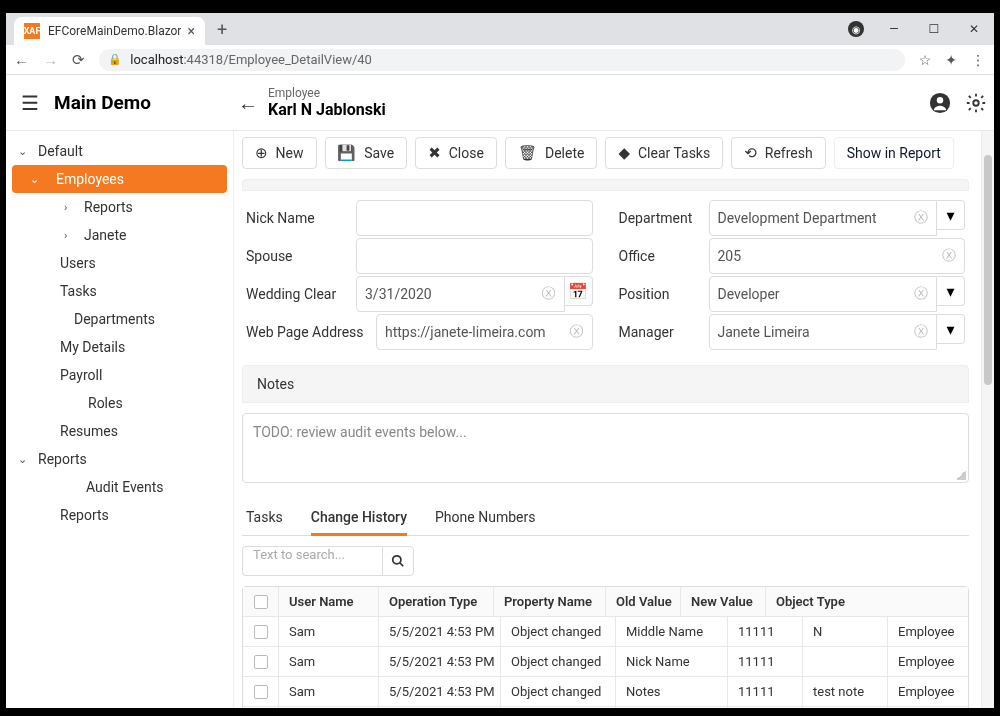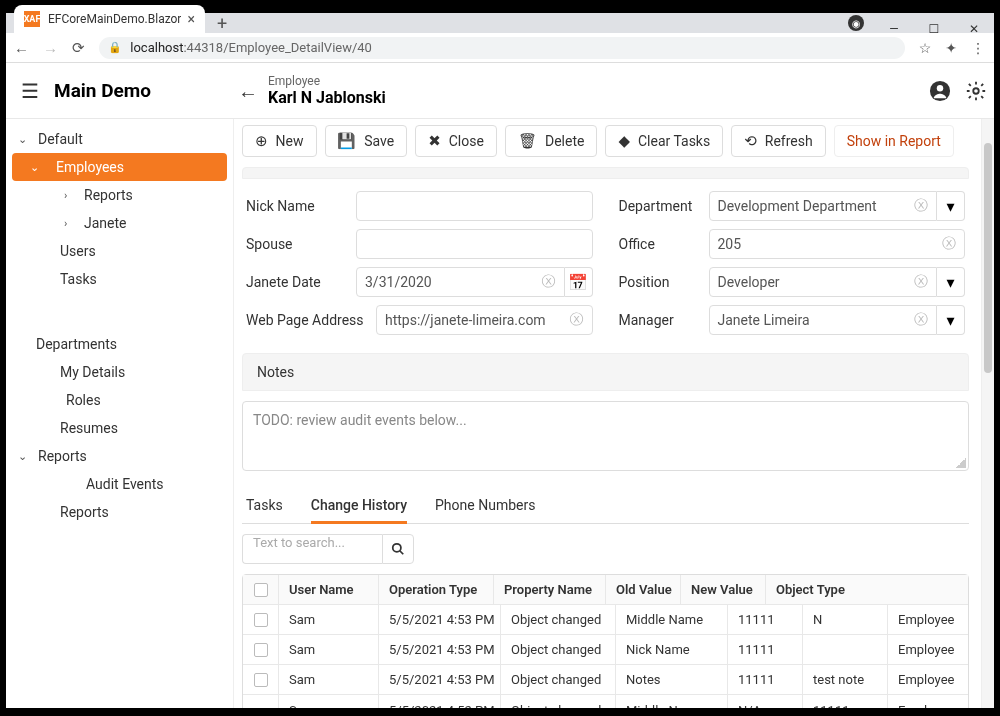--- a/index.html
+++ b/index.html
@@ -1,19 +1,19 @@
 <!DOCTYPE html>
 <html><head>
 <meta charset="utf-8">
 <style>
 * { box-sizing: border-box; margin: 0; padding: 0; font-family: -apple-system, BlinkMacSystemFont, "Segoe UI", Roboto, Arial, sans-serif; }
 body { background: #000; width: 1000px; height: 716px; overflow: hidden; position: relative; }
 .viewport { position: absolute; top: 13px; left: 6px; width: 988px; height: 695px; background: #fff; display: flex; flex-direction: column; }
 
-.title-bar { height: 20px; background: #dfe1e5; display: flex; align-items: center; position: relative; }
+.title-bar { height: 32px; background: #dfe1e5; display: flex; align-items: center; position: relative; }
 .title-bar .win-controls { position: absolute; right: 0; top: 0; display: flex; height: 32px; }
 .title-bar .win-btn { width: 40px; display: flex; align-items: center; justify-content: center; color: #333; font-size: 12px; }
 .title-bar .tab { margin-left: 8px; height: 28px; align-self: flex-end; background: #fff; border-radius: 8px 8px 0 0; display: flex; align-items: center; padding: 0 10px; min-width: 180px; position: relative; }
 .title-bar .favicon { width: 16px; height: 16px; background: #f47920; color: #fff; display:flex; align-items:center; justify-content:center; font-size:9px; font-weight:bold; margin-right:8px; }
 .title-bar .tab-title { font-size: 12px; color: #333; flex:1; white-space:nowrap; overflow:hidden; text-overflow:ellipsis;}
 .title-bar .tab-close { font-size: 14px; color: #555; margin-left:6px; }
 .title-bar .new-tab { margin-left: 12px; font-size: 18px; color: #555; }
 .title-bar .flag { position: absolute; right: 130px; width:16px; height:16px; border-radius:50%; background:#333; display:flex; align-items:center; justify-content:center; color:#fff; font-size:10px;}
 .addr-bar { height: 30px; background: #fff; border-bottom: 1px solid #ddd; display: flex; align-items: center; padding: 0 8px; gap: 14px; }
 .addr-bar .nav-ico { color:#555; font-size:15px; }
@@ -44,29 +44,29 @@
 .sidebar .lvl3 { padding-left:58px; }
 .sidebar .active { background:#f47920; color:#fff; border-radius:4px; margin:0 6px; padding-left:24px;}
 .sidebar .active .chev { color:#fff; }
 .content { flex:1; position:relative; background:#fff; display:flex; }
 .content-scroll { flex:1; overflow:hidden; padding:0 12px 0 8px;}
 .vscroll { width:13px; background:#f5f5f5; border-left:1px solid #eee; position:relative;}
 .vscroll .thumb { position:absolute; left:2px; right:2px; top:24px; height:230px; background:#c8c8c8; border-radius:4px;}
 
 .toolbar { display:flex; gap:8px; padding:6px 0; }
 .btn { height:32px; border:1px solid #ddd; border-radius:4px; background:#fff; display:flex; align-items:center; padding:0 12px; font-size:14px; color:#333; gap:8px; cursor:pointer;}
-.btn.dis { color:#c2410c; border-color:#eee; }
+.btn.dis { color:#0f172a; border-color:#eee; }
 .btn .ico { font-size:15px; }
 
 .panel-strip { height:12px; background:#f5f5f5; border:1px solid #eee; border-radius:4px 4px 0 0; margin-top:4px;}
 .form-grid { display:flex; gap:26px; padding:12px 4px 4px 4px;}
 .form-col { flex:1; display:flex; flex-direction:column; gap:8px;}
 .form-row { display:flex; align-items:center; height:30px; }
 .form-row label { width:110px; font-size:14px; color:#333; }
-.f-ctrl { flex:1; height:30px; border:1px solid #ddd; border-radius:4px; display:flex; align-items:center; padding:0 8px; font-size:14px; color:#555; position:relative; background:#fff;}
+.f-ctrl { flex:1; height:36px; border:1px solid #ddd; border-radius:4px; display:flex; align-items:center; padding:0 8px; font-size:14px; color:#555; position:relative; background:#fff;}
 .f-ctrl .x { color:#bbb; font-size:14px; margin-left:auto; }
 .combo-btn { width:28px; height:30px; border:1px solid #ddd; border-left:none; border-radius:0 4px 4px 0; display:flex; align-items:center; justify-content:center; background:#fff; }
 .combo-wrap { display:flex; flex:1;}
 .combo-wrap .f-ctrl { border-radius:4px 0 0 4px; }
 
 .notes-hdr { background:#f5f5f5; border:1px solid #eee; padding:10px 14px; font-size:14px; color:#333; margin-top:14px; border-radius:4px 4px 0 0;}
 .notes-body { border:1px solid #ddd; border-radius:4px; min-height:70px; padding:10px; font-size:14px; color:#888; margin-top:10px; position:relative;}
 .notes-body .resize { position:absolute; right:2px; bottom:2px; width:10px; height:10px; background:linear-gradient(135deg,transparent 50%,#ccc 50%);}
 
 .tabs { display:flex; gap:28px; border-bottom:1px solid #ddd; margin-top:16px; padding:0 4px;}
@@ -172,27 +172,30 @@
       <div class="nav-item lvl3">
           <span class="chev">›</span>
           <span>Janete</span>
         </div>
       <div class="nav-item lvl2" style="padding-left:54px;">
           <span>Users</span>
         </div>
       <div class="nav-item lvl2" style="padding-left:54px;">
           <span>Tasks</span>
         </div>
-      <div class="nav-item lvl2" style="padding-left:30px;margin-top:37px;">
+      <div class="nav-item lvl2" style="padding-left:68px;">
           <span>Departments</span>
         </div>
       <div class="nav-item lvl2" style="padding-left:54px;">
           <span>My Details</span>
         </div>
-      <div class="nav-item lvl2" style="padding-left:60px;">
+      <div class="nav-item lvl2" style="padding-left:54px;">
+          <span>Payroll</span>
+        </div>
+      <div class="nav-item lvl2" style="padding-left:82px;">
           <span>Roles</span>
         </div>
       <div class="nav-item lvl2" style="padding-left:54px;">
           <span>Resumes</span>
         </div>
       <div class="nav-item lvl1">
           <span class="chev">⌄</span>
           <span>Reports</span>
         </div>
       <div class="nav-item lvl2" style="padding-left:80px;">
@@ -246,21 +249,21 @@
                   <span></span>
                 </div>
             </div>
             <div class="form-row">
               <label>Spouse</label>
               <div class="f-ctrl">
                   <span></span>
                 </div>
             </div>
             <div class="form-row">
-              <label>Janete Date</label>
+              <label>Wedding Clear</label>
               <div class="combo-wrap">
                 <div class="f-ctrl">
                     <span>3/31/2020</span>
                     <span class="x">ⓧ</span>
                   </div>
                 <div class="combo-btn">
                     <span>📅</span>
                   </div>
               </div>
             </div>

